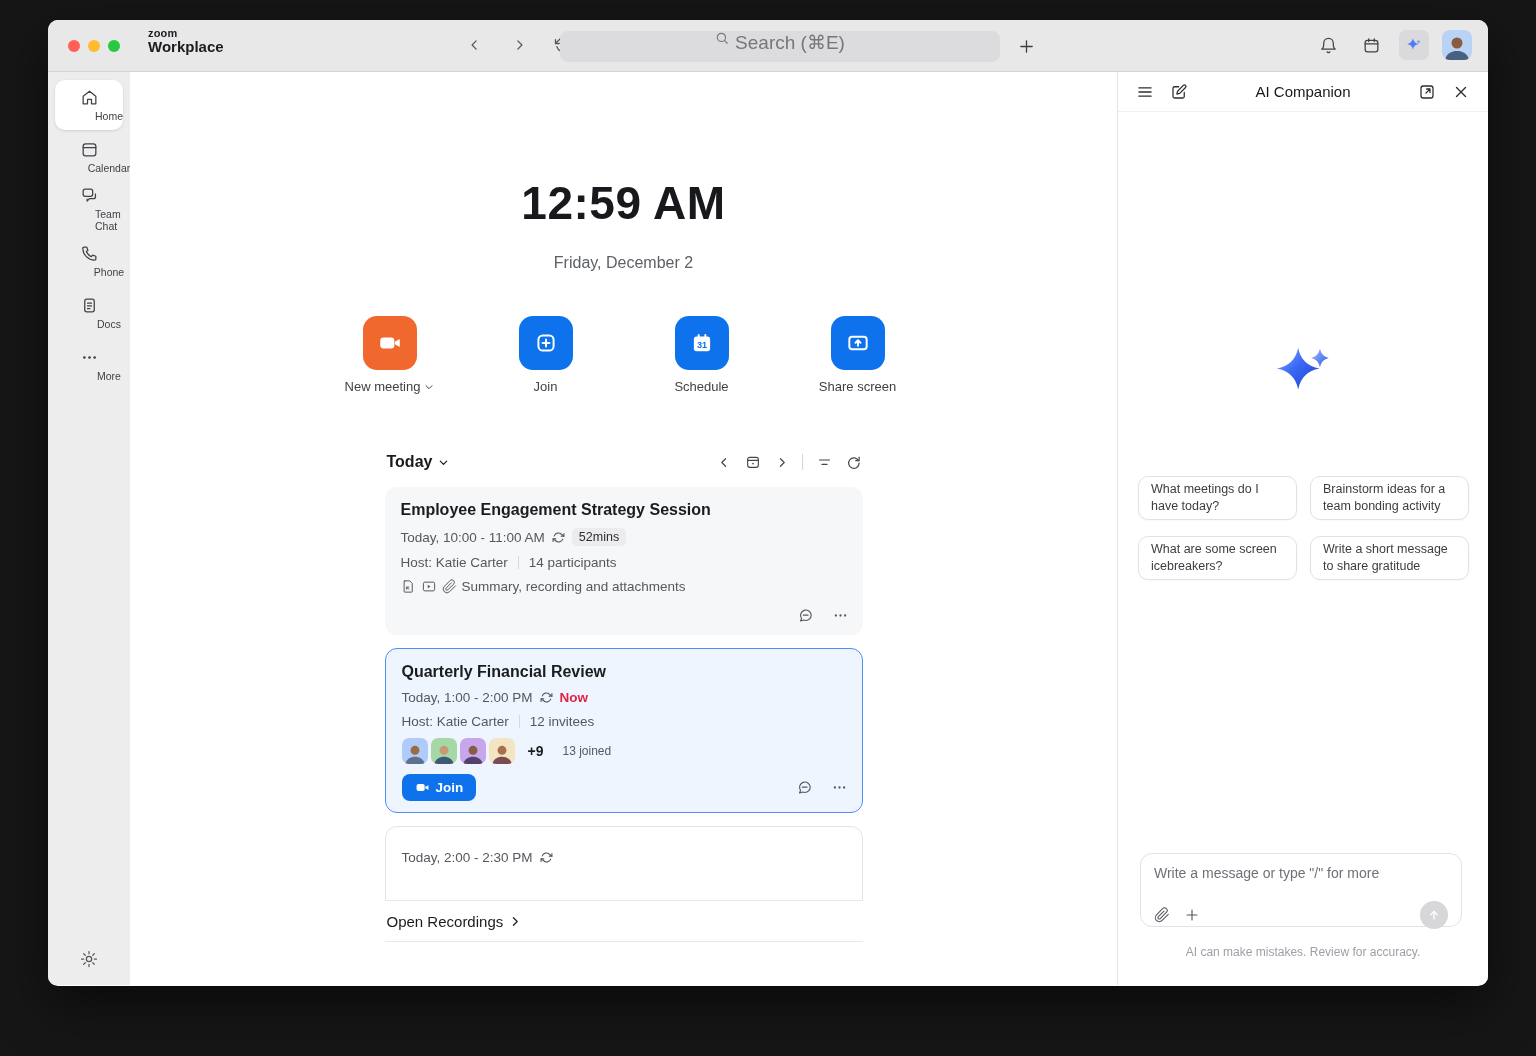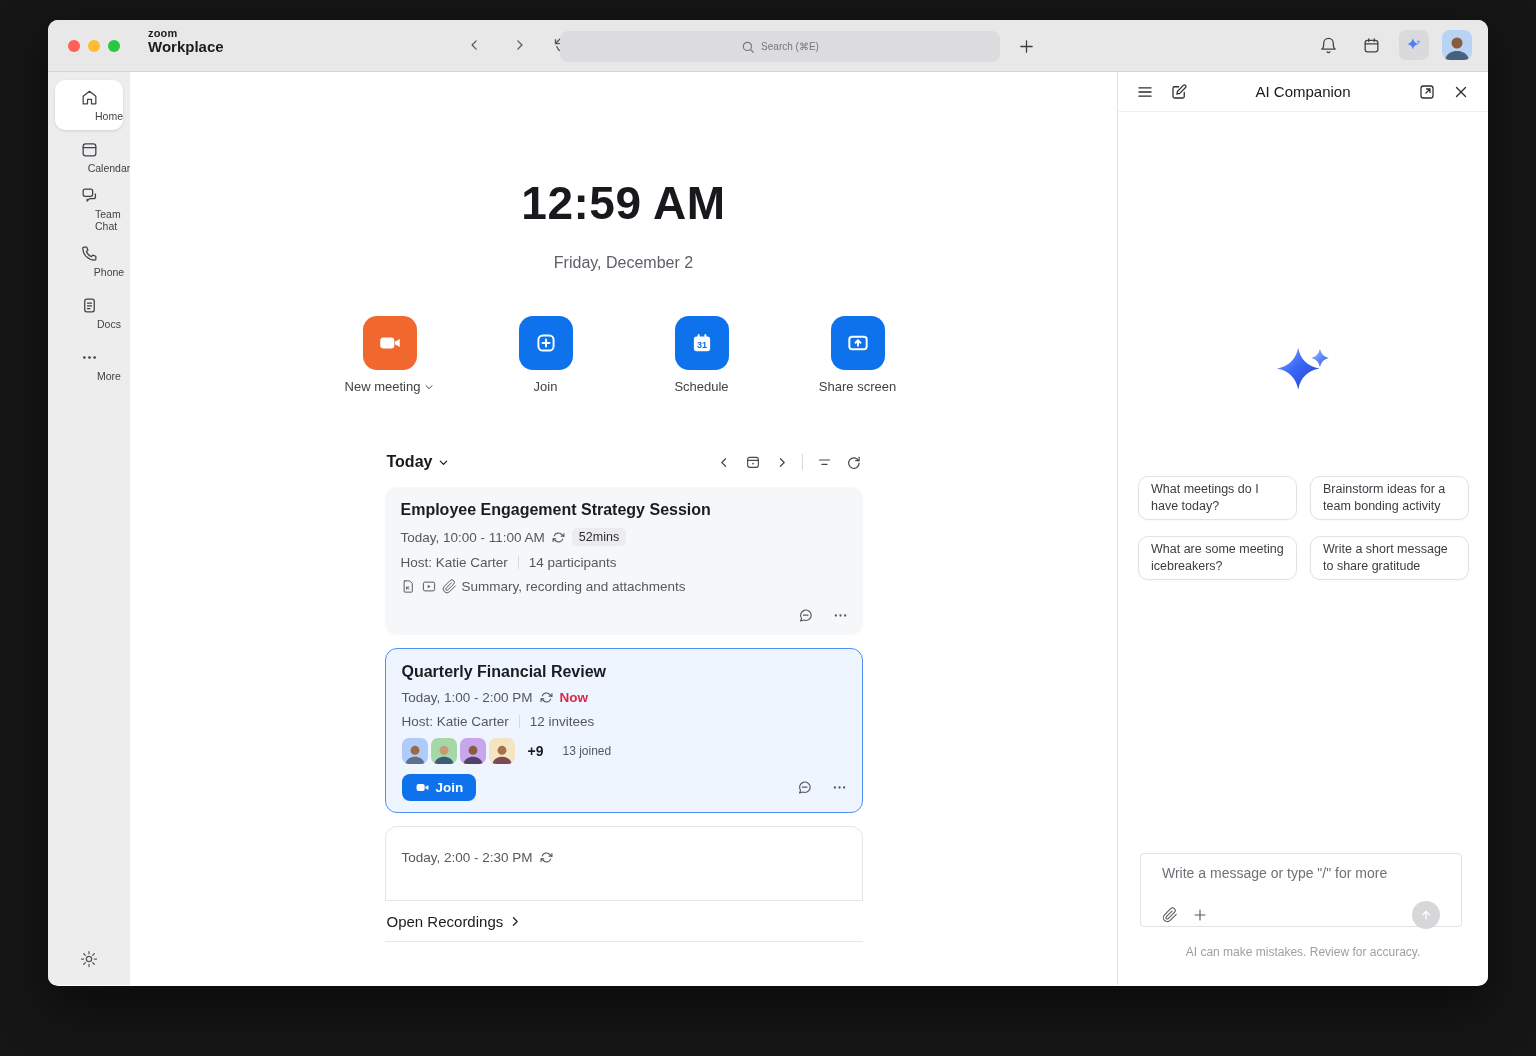--- a/index.html
+++ b/index.html
@@ -10,21 +10,21 @@
   
   .titlebar { position:relative; height:52px; background:#e8e8e9; border-bottom:1px solid #d4d4d6; }
   .traffic { position:absolute; left:20px; top:20px; display:flex; gap:8px; }
   .traffic span { width:12px; height:12px; border-radius:50%; display:block; }
   .t-red{background:#ff5f57;} .t-yellow{background:#febc2e;} .t-green{background:#28c840;}
   .logo { position:absolute; left:100px; top:7px; line-height:1.1; color:#1a1c1f; }
   .logo .sm { font-size:11px; font-weight:700; letter-spacing:.2px; }
   .logo .lg { font-size:15px; font-weight:700; }
   .navbtns { position:absolute; left:414px; top:12px; display:flex; align-items:center; gap:18px; color:#55585e; }
   .navbtns .nbtn { width:26px; height:26px; display:flex; align-items:center; justify-content:center; border-radius:6px; }
-  .searchbar { position:absolute; left:512px; top:11px; width:440px; height:31px; background:#dcdcde; border-radius:8px; display:flex; align-items:center; justify-content:center; gap:6px; color:#75777c; font-size:10px; }
+  .searchbar { position:absolute; left:512px; top:11px; width:440px; height:31px; background:#dcdcde; border-radius:8px; display:flex; align-items:flex-start; justify-content:center; gap:6px; color:#75777c; font-size:19px; }
   .tb-plus { position:absolute; left:965px; top:13px; width:26px; height:26px; display:flex; align-items:center; justify-content:center; color:#3a3d42; }
   .tb-right { position:absolute; right:16px; top:10px; display:flex; align-items:center; gap:13px; }
   .tb-icon { width:30px; height:30px; display:flex; align-items:center; justify-content:center; color:#3f4247; border-radius:7px; }
   .tb-icon.active { background:#dadadc; }
   .tb-avatar { width:30px; height:30px; border-radius:8px; background:#b9d3f5; overflow:hidden; display:flex; align-items:flex-end; justify-content:center; }
 
   
   .content { display:flex; height:913px; }
   .sidebar { width:82px; background:#ededee; display:flex; flex-direction:column; align-items:center; padding-top:8px; }
   .side-item { width:68px; height:50px; margin-bottom:2px; display:flex; flex-direction:column; align-items:center; justify-content:center; gap:3px; color:#3f4247; border-radius:10px; }
@@ -68,21 +68,21 @@
   .join-btn { display:flex; align-items:center; gap:6px; background:#0e72ed; color:#fff; font-size:13.5px; font-weight:600; border:none; border-radius:8px; padding:6px 13px; }
   .list-footer { height:42px; border-top:1px solid #e8e8ea; border-bottom:1px solid #e8e8ea; display:flex; align-items:center; gap:5px; font-size:15px; color:#1a1c1f; padding:0 2px; }
 
   
   .ai-panel { width:371px; background:#fff; border-left:1px solid #e3e3e5; position:relative; }
   .ai-header { height:40px; display:flex; align-items:center; padding:0 18px; gap:16px; color:#2c2e31; border-bottom:1px solid #f0f0f1; }
   .ai-title { flex:1; text-align:center; font-size:15px; font-weight:400; color:#17191c; }
   .ai-logo { position:absolute; top:268px; left:50%; transform:translateX(-50%); }
   .chips { position:absolute; top:404px; left:20px; right:19px; display:grid; grid-template-columns:1fr 1fr; gap:16px 13px; }
   .chip { border:1px solid #e2e2e4; border-radius:10px; padding:4px 12px; font-size:12.5px; line-height:1.35; color:#3a3d42; background:#fff; box-shadow:0 1px 2px rgba(0,0,0,.03); min-height:44px; }
-  .composer { position:absolute; left:22px; right:26px; top:781px; height:74px; border:1px solid #e2e2e4; border-radius:4px; padding:11px 21px; display:flex; flex-direction:column;gap:20px; }
+  .composer { position:absolute; left:22px; right:26px; top:781px; height:74px; border:1px solid #e2e2e4; border-radius:12px; padding:11px 13px; display:flex; flex-direction:column;gap:20px; }
   .composer input { border:none; outline:none; font-size:14px; color:#17191c; background:transparent; width:100%; font-family:"Liberation Sans", sans-serif; }
   .composer input::placeholder { color:#6e7177; }
   .composer-row { margin-top:auto; display:flex; align-items:center; gap:14px; color:#55585e; }
   .send-btn { margin-left:auto; width:28px; height:28px; border-radius:50%; background:#d7d7d9; display:flex; align-items:center; justify-content:center; color:#fff; }
   .ai-disclaimer { position:absolute; top:873px; left:0; right:0; text-align:center; font-size:12px; color:#9ca0a6; }
 
   svg { display:block; }
 </style>
 </head>
 <body>
@@ -477,21 +477,21 @@
               </linearGradient>
             </defs>
             <path d="M27 8 Q30.5 26 49 29.5 Q30.5 33 27 51 Q23.5 33 5 29.5 Q23.5 26 27 8Z" fill="url(#sparkGrad)"></path>
             <path d="M49.5 9 Q51.2 16.8 58.5 18.5 Q51.2 20.2 49.5 28 Q47.8 20.2 40.5 18.5 Q47.8 16.8 49.5 9Z" fill="url(#sparkGrad2)"></path>
           </svg>
         </div>
 
         <div class="chips">
           <div class="chip">What meetings do I have today?</div>
           <div class="chip">Brainstorm ideas for a team bonding activity</div>
-          <div class="chip">What are some meeting icebreakers?</div>
+          <div class="chip">What are some screen icebreakers?</div>
           <div class="chip">Write a short message to share gratitude</div>
         </div>
 
         <div class="composer">
           <input type="text" placeholder="Write a message or type &quot;/&quot; for more" style="">
           <div class="composer-row">
             <svg width="16" height="16" viewBox="0 0 24 24" fill="none" stroke="currentColor" stroke-width="1.6" stroke-linecap="round" stroke-linejoin="round">
                 <path d="M21.4 11.05l-9.19 9.19a6 6 0 0 1-8.49-8.49l9.19-9.19a4 4 0 0 1 5.66 5.66l-9.2 9.19a2 2 0 0 1-2.83-2.83l8.49-8.48"></path>
               </svg>
             <svg width="16" height="16" viewBox="0 0 24 24" fill="none" stroke="currentColor" stroke-width="1.7" stroke-linecap="round">

